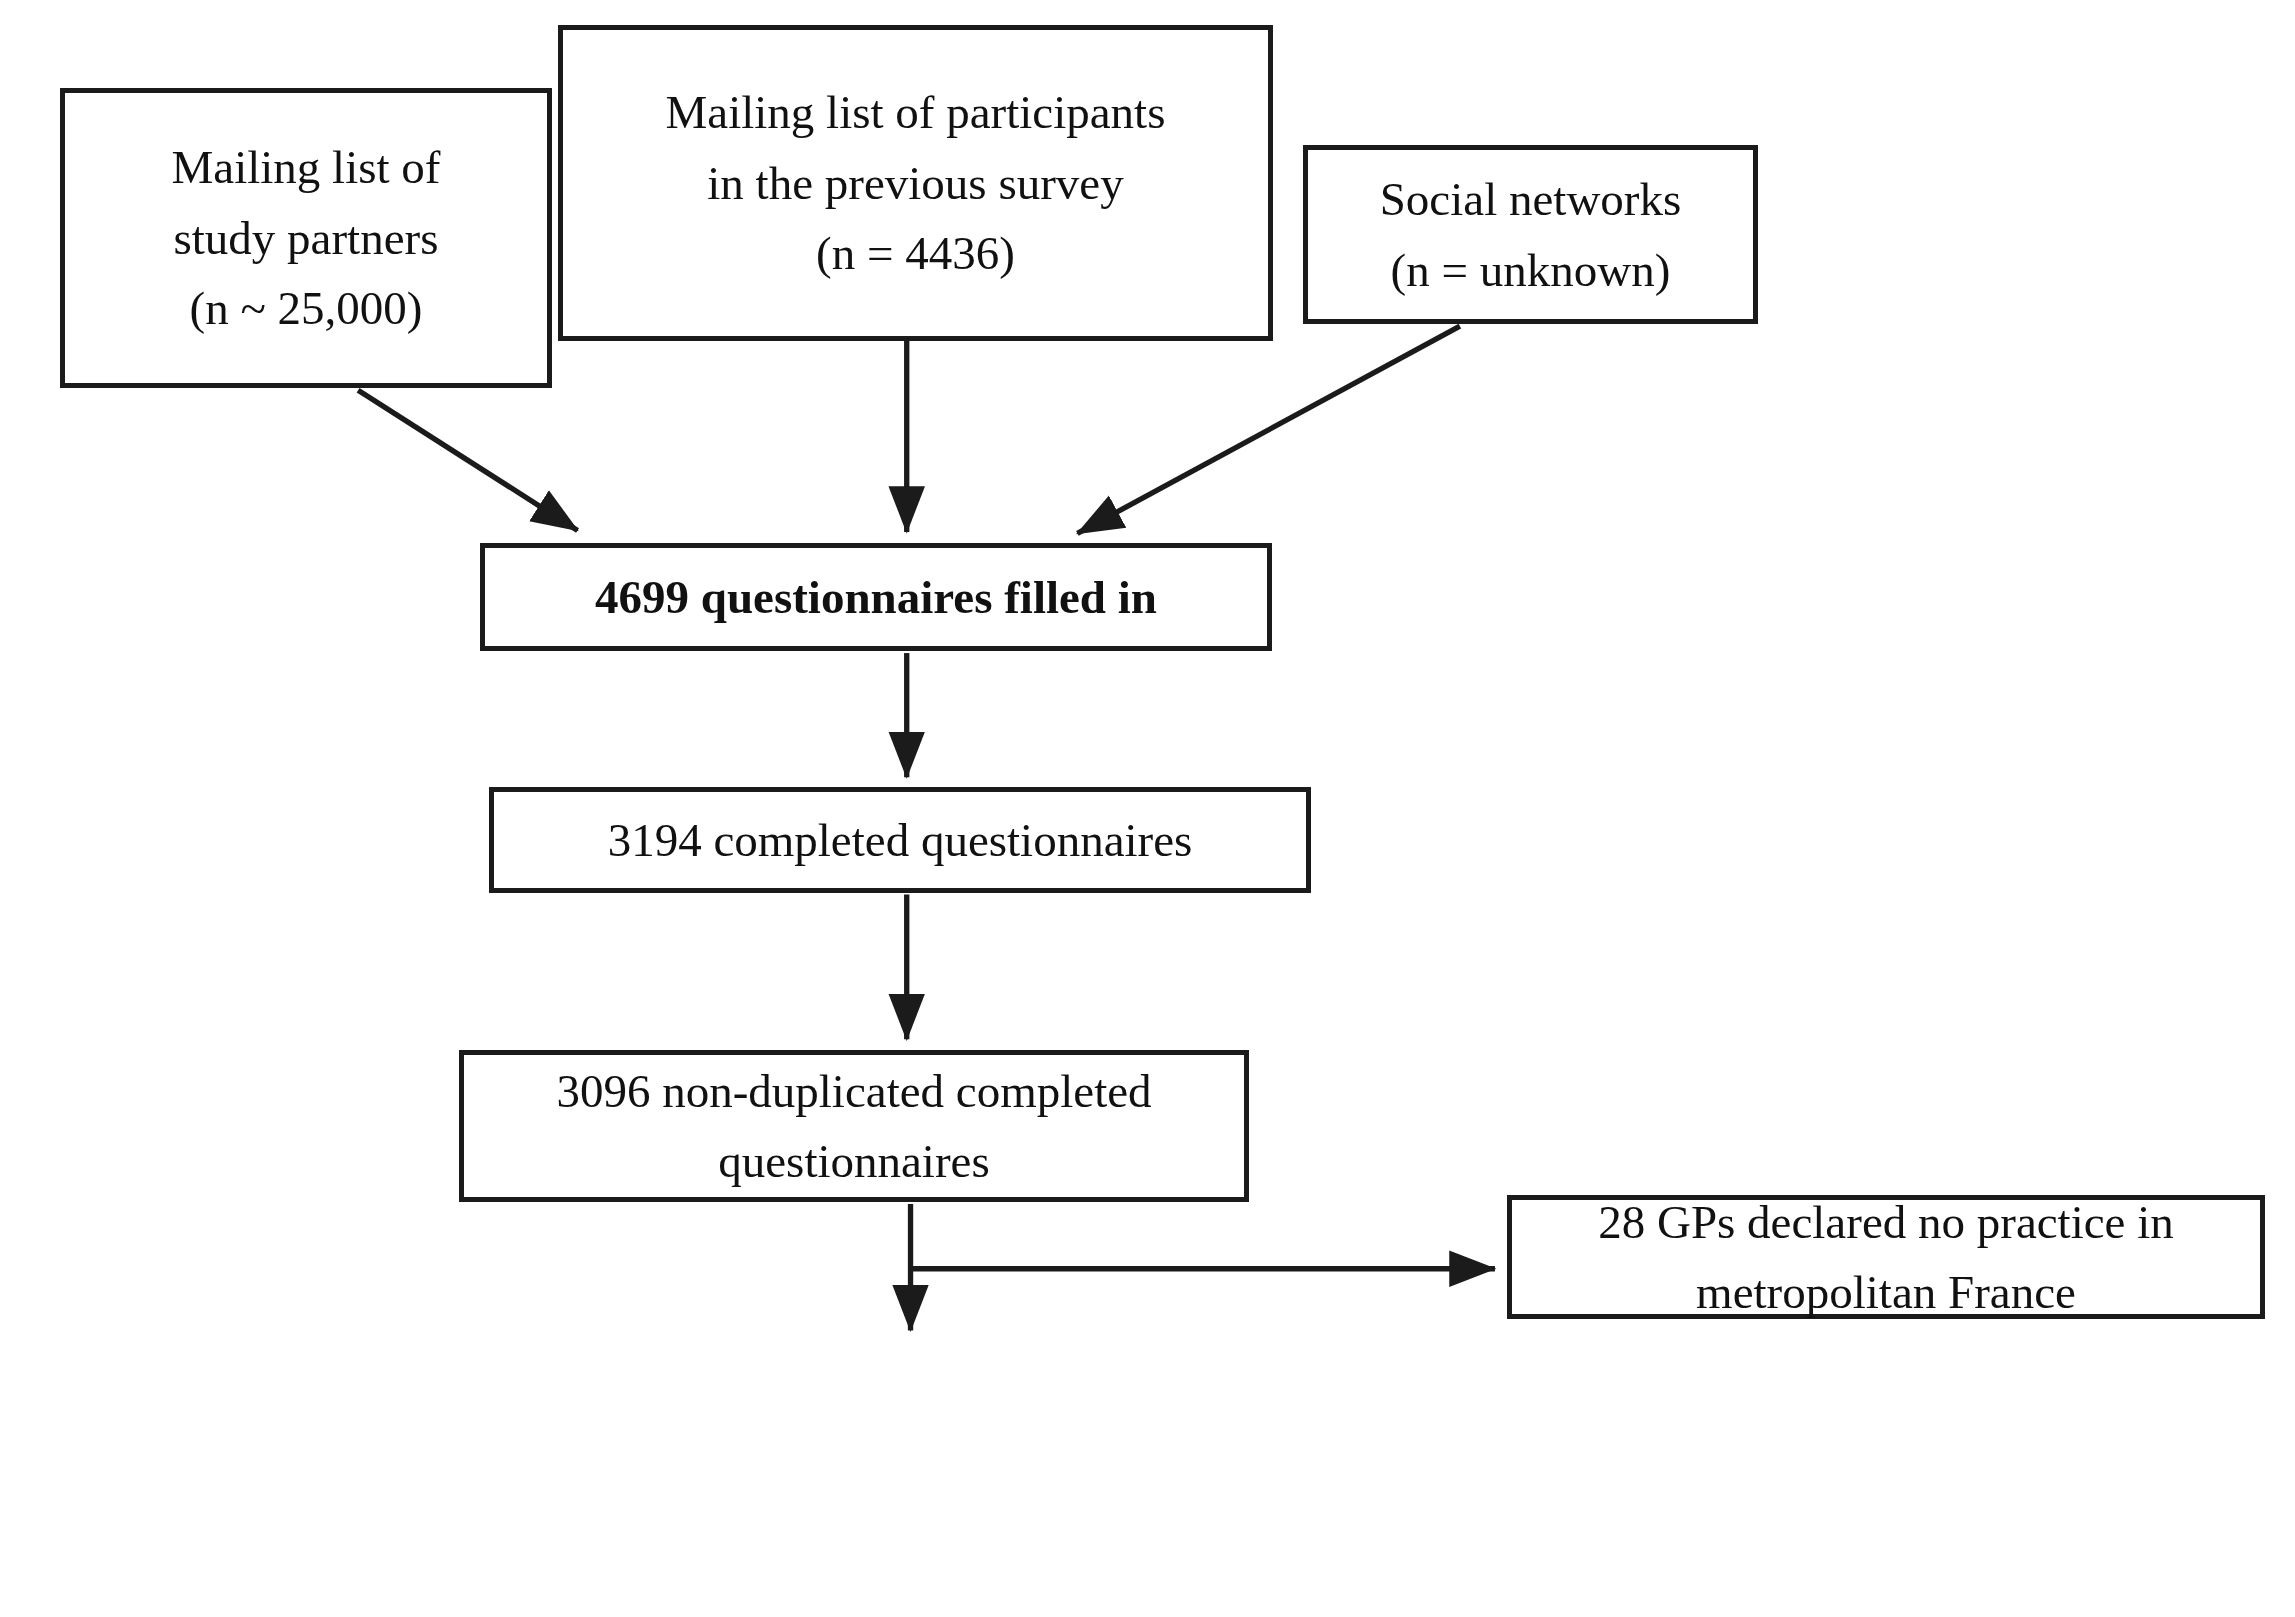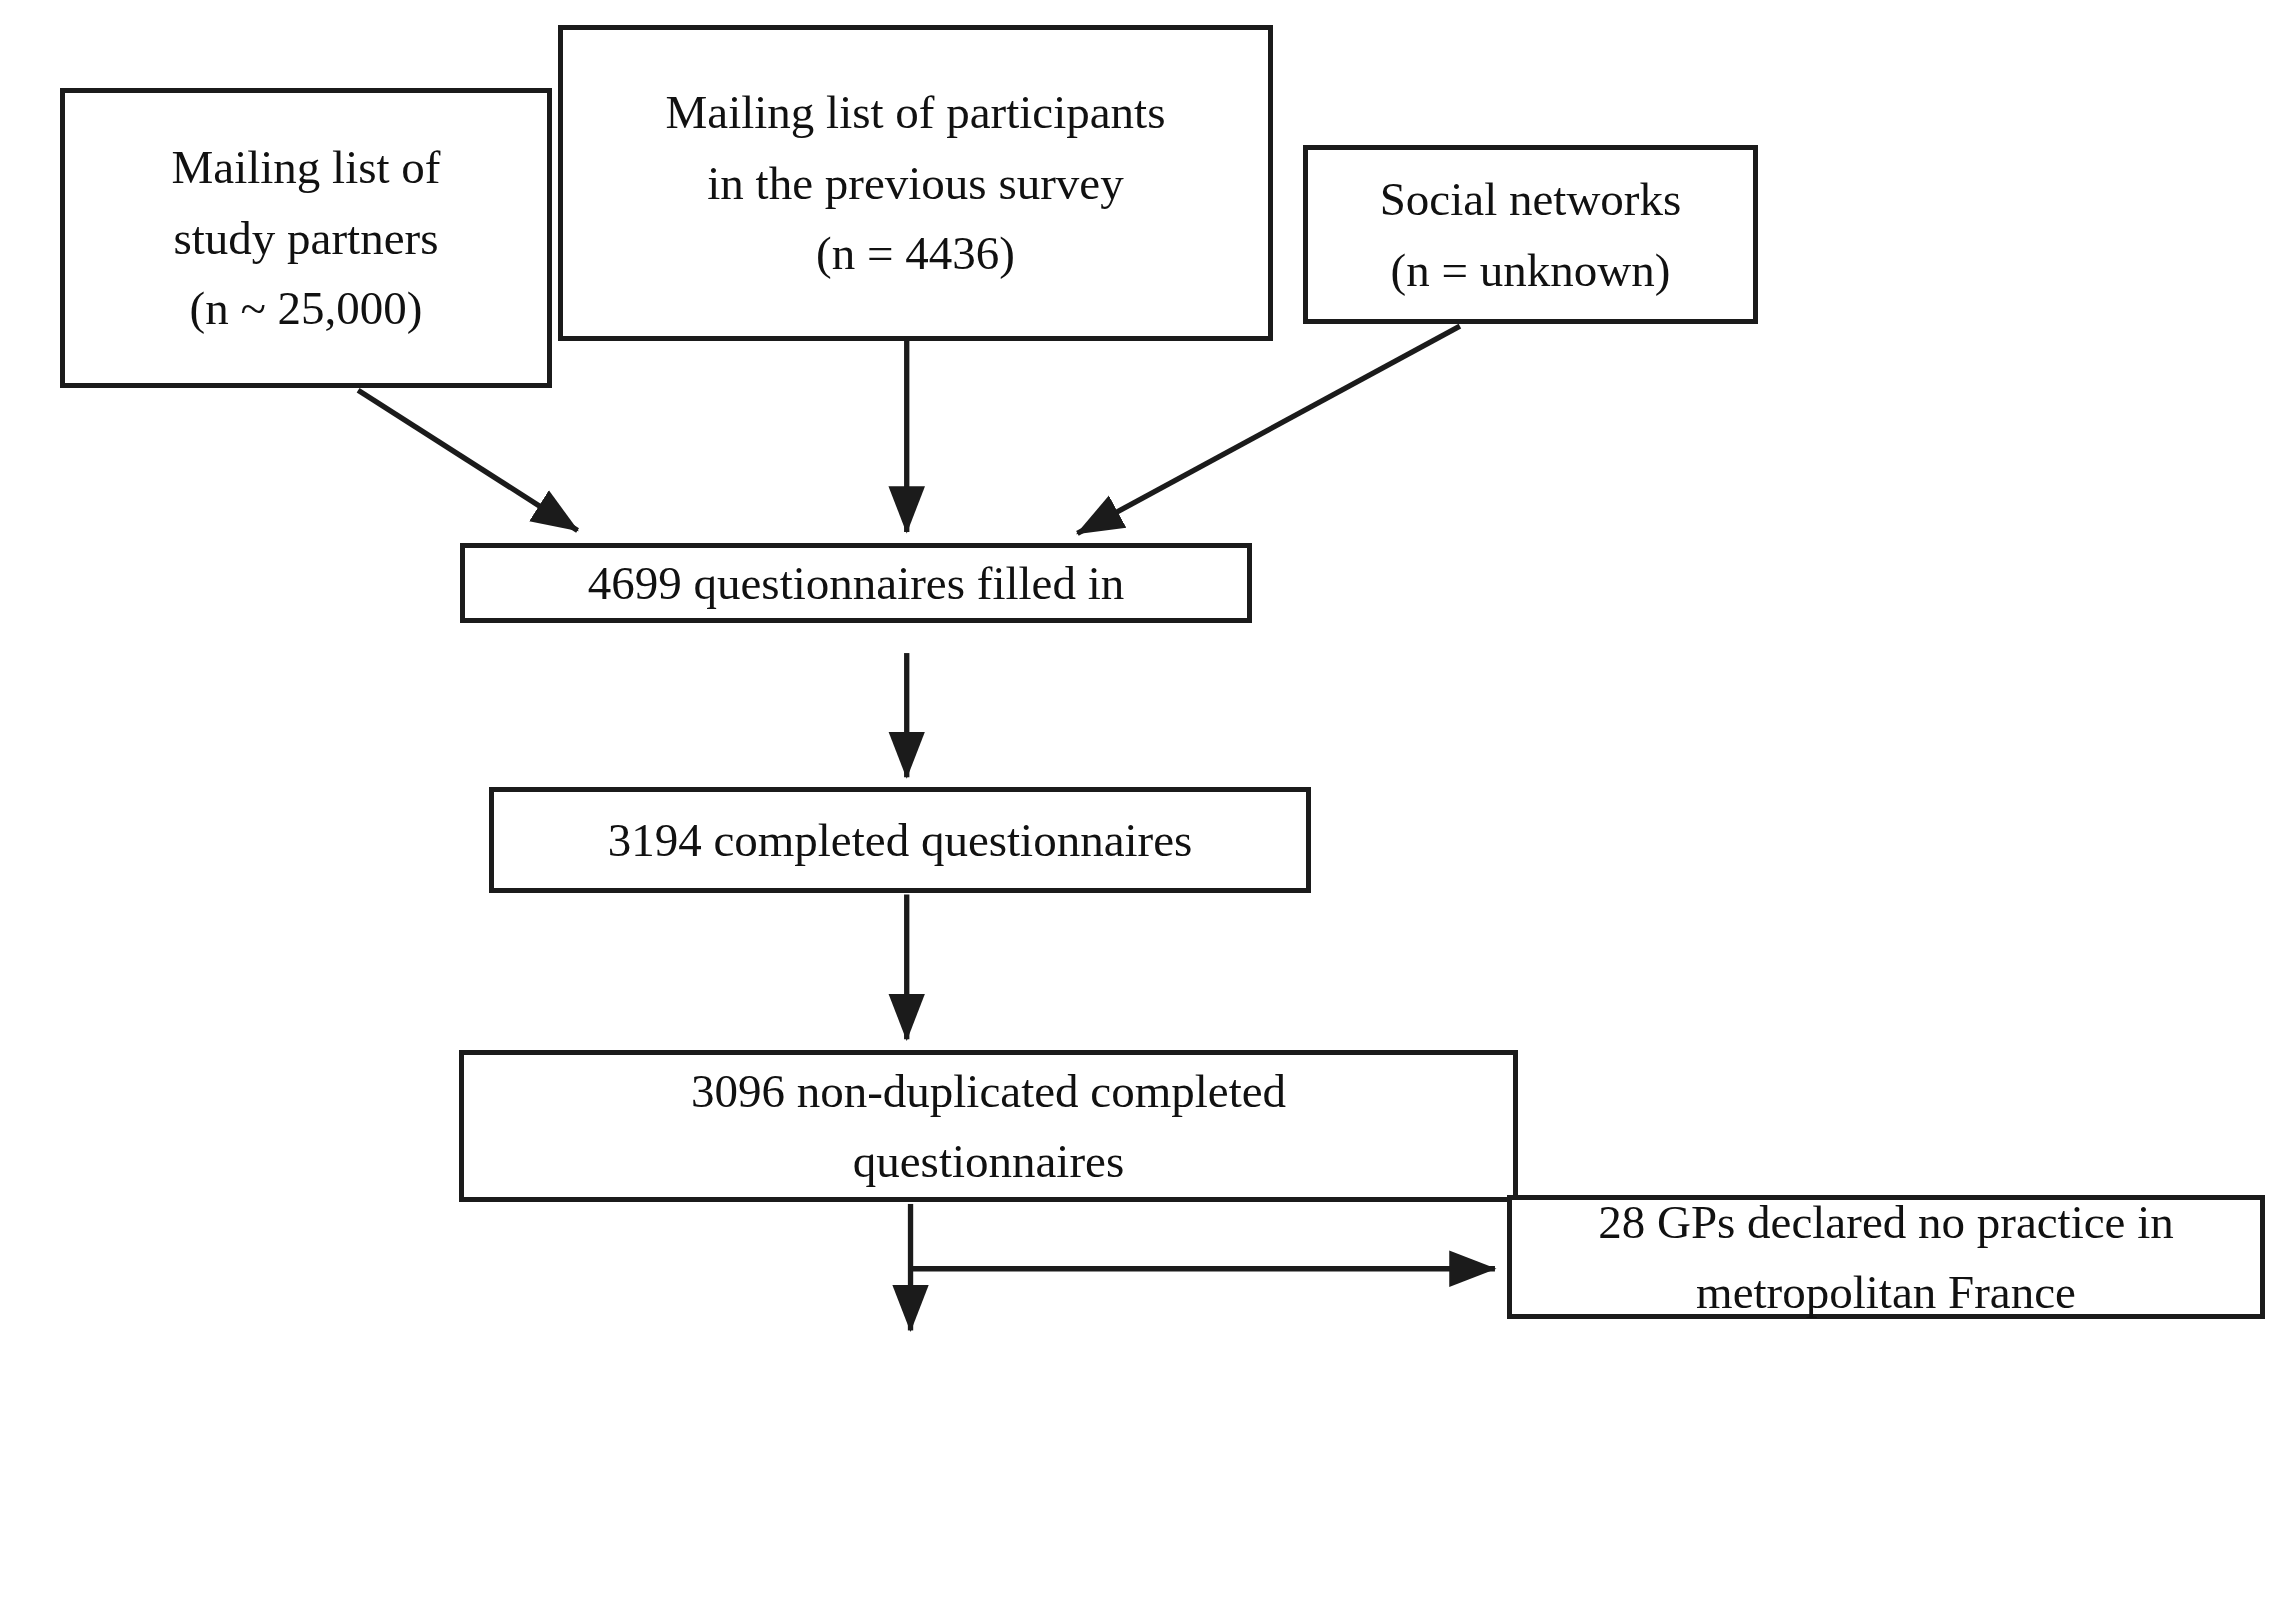--- a/index.html
+++ b/index.html
@@ -48,23 +48,23 @@
     line-height: 1.5;
   }
   .node.highlight {
     background: var(--hifill, #d8d8d8);
     border-width: 6.9px;
   }
   
   .n-partners  { left: 12px;   top: 88px;  width: 492px;  height: 300px; margin-left: 48px; }
   .n-previous  { left: 558px;  top: 25px;   width: 715px;  height: 316px; }
   .n-social    { left: 1303px; top: 145px;  width: 455px;  height: 179px; align-items: center; }
-  .n-filled    { left: 460px;  top: 543px;  width: 792px; height: 80px; }
+  .n-filled    { left: 480px;  top: 543px;  width: 792px; height: 108px; font-weight: bold; }
   .n-completed { left: 489px;  top: 787px; width: 822px; height: 106px; }
-  .n-nondup    { left: 459px;  top: 1050px; width: 1059px; height: 152px; }
+  .n-nondup    { left: 459px;  top: 1050px; width: 790px; height: 152px; }
   .n-excluded  { left: 1507px; top: 1195px; width: 758px;  height: 124px; }
   .n-included  { left: 455px;  top: 1341px; width: 924px; height: 242px; }
 </style>
 </head>
 <body>
 
 <div class="canvas">
 
   <svg class="connectors" viewBox="0 0 3012 2122" xmlns="http://www.w3.org/2000/svg" aria-hidden="true">
     <defs>

